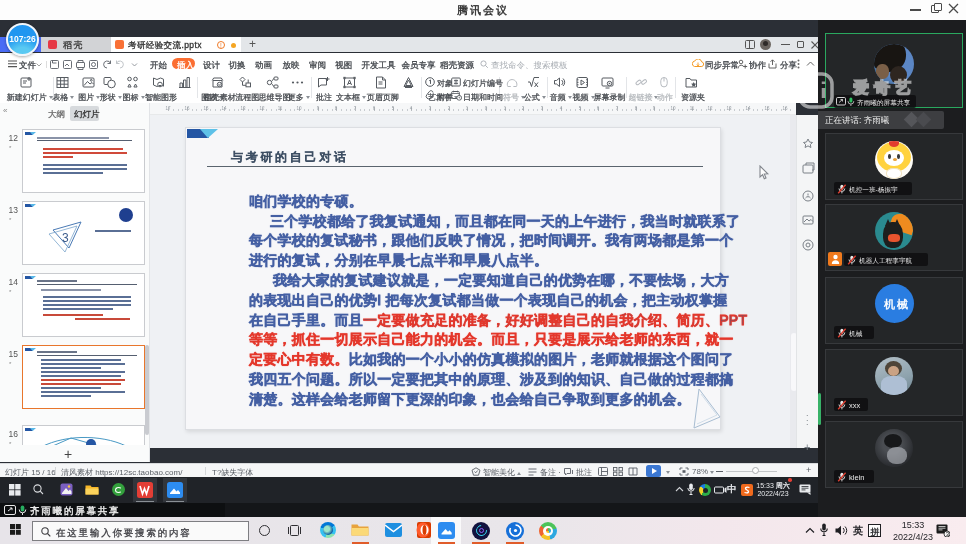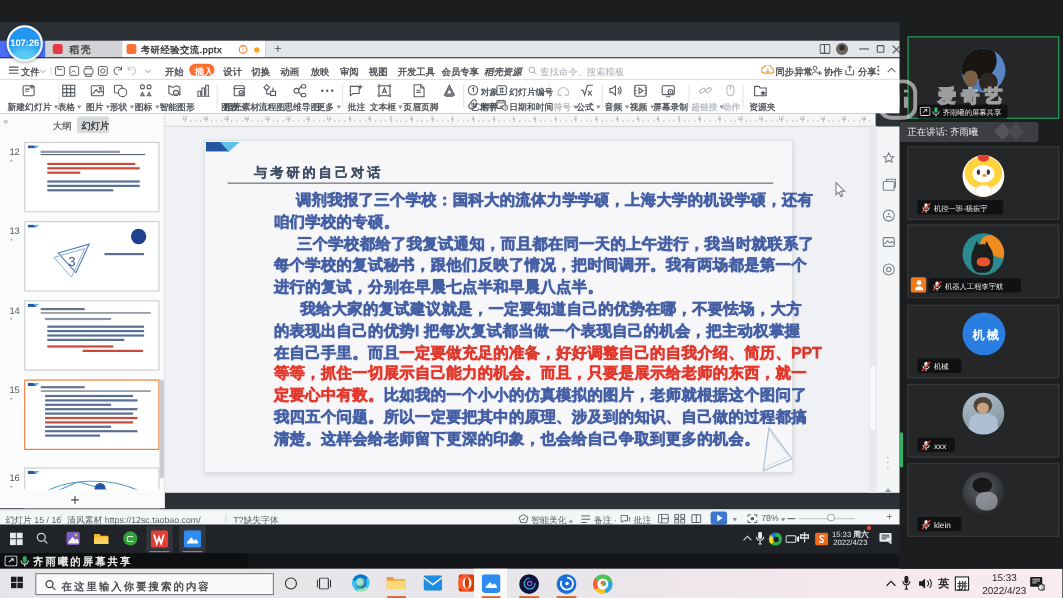--- a/index.html
+++ b/index.html
@@ -8,20 +8,29 @@
   .abs { position:absolute; }
   #root { position:relative; width:966px; height:544px; filter:blur(0.35px); }
   .cjk1 { letter-spacing:1.5px; -webkit-text-stroke:0.3px; }
   .nowrap { white-space:nowrap; }
   .dar { display:inline-block; width:0; height:0; border-left:2.6px solid transparent; border-right:2.6px solid transparent; border-top:3.5px solid #8b9096; margin-left:2px; vertical-align:1px; }
 </style>
 </head>
 <body>
 <div id="root">
 
+  <div class="abs" id="titlebar" style="left:0;top:0;width:966px;height:20px;background:#fdfdfd;">
+    <div class="abs nowrap" style="left:0;right:0;top:3px;text-align:center;font-size:11px;color:#2b2b2b;letter-spacing:2px;-webkit-text-stroke:0.4px;">腾讯会议</div>
+    <div class="abs" style="left:910px;top:9px;width:11px;height:1.5px;background:#4a4a4a;"></div>
+    <div class="abs" style="left:931px;top:5px;width:8px;height:8px;border:1.2px solid #4a4a4a;border-radius:1px;"></div>
+    <div class="abs" style="left:934px;top:3px;width:8px;height:8px;border:1.2px solid #4a4a4a;border-radius:1px;background:#fdfdfd;"></div>
+    <svg class="abs" style="left:948px;top:3px;" width="11" height="11">
+        <path d="M1 1 L10 10 M10 1 L1 10" stroke="#4a4a4a" stroke-width="1.3"></path>
+      </svg>
+  </div>
 
   <div class="abs" id="stage" style="left:0;top:20px;width:818px;height:497px;background:#2b2f36;overflow:hidden;">
 
     <div class="abs" id="tabrow" style="left:0;top:17px;width:818px;height:16px;background:#2b2f36;">
       <div class="abs" style="left:0;top:0;width:41px;height:15px;background:#4a6cf5;"></div>
       <div class="abs" style="left:41px;top:0;width:70px;height:15px;background:#d2d3d6;">
         <div class="abs" style="left:7px;top:3px;width:9px;height:9px;border-radius:2px;background:#e63946;"></div>
         <div class="abs nowrap cjk1" style="left:22px;top:2px;font-size:9px;color:#3a3a3a;">稻壳</div>
       </div>
       <div class="abs" style="left:111px;top:0;width:130px;height:15px;background:#ffffff;">
@@ -76,21 +85,21 @@
         <div class="abs nowrap" style="left:5px;top:2.5px;color:#fff;-webkit-text-stroke:0.3px;">插入</div>
       </div>
       <div class="abs nowrap" style="left:203px;top:7px;-webkit-text-stroke:0.3px;">设计</div>
       <div class="abs nowrap" style="left:228.5px;top:7px;-webkit-text-stroke:0.3px;">切换</div>
       <div class="abs nowrap" style="left:255px;top:7px;-webkit-text-stroke:0.3px;">动画</div>
       <div class="abs nowrap" style="left:282.5px;top:7px;-webkit-text-stroke:0.3px;">放映</div>
       <div class="abs nowrap" style="left:309px;top:7px;-webkit-text-stroke:0.3px;">审阅</div>
       <div class="abs nowrap" style="left:335.3px;top:7px;-webkit-text-stroke:0.3px;">视图</div>
       <div class="abs nowrap" style="left:361.5px;top:7px;-webkit-text-stroke:0.3px;">开发工具</div>
       <div class="abs nowrap" style="left:401.4px;top:7px;-webkit-text-stroke:0.3px;">会员专享</div>
-      <div class="abs nowrap" style="left:440.1px;top:7px;font-style:italic;-webkit-text-stroke:0.3px;">稻壳资源</div>
+      <div class="abs nowrap" style="left:440.1px;top:7px;-webkit-text-stroke:0.3px;">稻壳资源</div>
       <svg class="abs" style="left:480px;top:7px;" width="9" height="9">
           <circle cx="3.5" cy="3.5" r="2.6" fill="none" stroke="#a8adb3" stroke-width="0.9"></circle>
           <path d="M5.5 5.5 L7.8 7.8" stroke="#a8adb3" stroke-width="0.9"></path>
         </svg>
       <div class="abs nowrap" style="left:491px;top:7px;color:#a8adb3;">查找命令、搜索模板</div>
       <svg class="abs" style="left:692px;top:6px;" width="12" height="10">
           <path d="M2.5 7.5 a2.8 2.8 0 0 1 0.3 -5.5 a3.6 3.6 0 0 1 6.8 0.8 a2.4 2.4 0 0 1 0.2 4.7 z" fill="none" stroke="#f59a23" stroke-width="1"></path>
           <path d="M6 3.5 v3.2 M4.8 5.6 L6 6.9 L7.2 5.6" stroke="#f59a23" stroke-width="0.9" fill="none"></path>
         </svg>
       <div class="abs nowrap" style="left:705px;top:7px;-webkit-text-stroke:0.3px;">同步异常</div>
@@ -530,21 +539,20 @@
         <div class="abs" style="left:145px;top:242px;width:4px;height:90px;border-radius:2px;background:#c9cbd0;"></div>
         <div class="abs" style="left:149px;top:0;width:1px;height:359px;background:#e2e4e7;"></div>
       </div>
 
     <div class="abs" id="slidearea" style="left:150px;top:95px;width:646px;height:333px;background:#eff1f4;overflow:hidden;">
       <div class="abs" id="slide" style="left:35px;top:12px;width:536px;height:303px;background:#f7f7f9;border:1px solid #dcdee2;box-shadow:1px 2px 4px rgba(0,0,0,0.10);">
         <div class="abs" style="left:1px;top:1px;width:22px;height:9px;background:#2456a4;clip-path:polygon(0 0,77% 0,100% 100%,0 100%);"></div>
         <div class="abs" style="left:14px;top:1px;width:18px;height:9px;background:#5ec1e8;clip-path:polygon(0 0,100% 0,44% 100%);"></div>
         <div class="abs nowrap" style="left:45px;top:21px;font-size:12px;letter-spacing:2.7px;color:#3d4e63;-webkit-text-stroke:0.8px #3d4e63;">与考研的自己对话</div>
         <div class="abs" style="left:20.8px;top:37.5px;width:496px;height:1.2px;background:#5a646e;"></div>
-        <div class="abs nowrap" style="left:83px;top:44.9px;font-size:14px;letter-spacing:0.25px;"><span style="color:#445fa3;-webkit-text-stroke:1px #445fa3;text-shadow:0 0 1.3px #445fa3;">调剂我报了三个学校：国科大的流体力学学硕，上海大学的机设学硕，还有</span></div>
           <div class="abs nowrap" style="left:63px;top:64.7px;font-size:14px;letter-spacing:0.25px;"><span style="color:#445fa3;-webkit-text-stroke:1px #445fa3;text-shadow:0 0 1.3px #445fa3;">咱们学校的专硕。</span></div>
           <div class="abs nowrap" style="left:84px;top:84.5px;font-size:14px;letter-spacing:0.25px;"><span style="color:#445fa3;-webkit-text-stroke:1px #445fa3;text-shadow:0 0 1.3px #445fa3;">三个学校都给了我复试通知，而且都在同一天的上午进行，我当时就联系了</span></div>
           <div class="abs nowrap" style="left:63px;top:104.3px;font-size:14px;letter-spacing:0.25px;"><span style="color:#445fa3;-webkit-text-stroke:1px #445fa3;text-shadow:0 0 1.3px #445fa3;">每个学校的复试秘书，跟他们反映了情况，把时间调开。我有两场都是第一个</span></div>
           <div class="abs nowrap" style="left:63px;top:124.1px;font-size:14px;letter-spacing:0.25px;"><span style="color:#445fa3;-webkit-text-stroke:1px #445fa3;text-shadow:0 0 1.3px #445fa3;">进行的复试，分别在早晨七点半和早晨八点半。</span></div>
           <div class="abs nowrap" style="left:87px;top:143.9px;font-size:14px;letter-spacing:0.25px;"><span style="color:#445fa3;-webkit-text-stroke:1px #445fa3;text-shadow:0 0 1.3px #445fa3;">我给大家的复试建议就是，一定要知道自己的优势在哪，不要怯场，大方</span></div>
           <div class="abs nowrap" style="left:63px;top:163.7px;font-size:14px;letter-spacing:0.25px;"><span style="color:#445fa3;-webkit-text-stroke:1px #445fa3;text-shadow:0 0 1.3px #445fa3;">的表现出自己的优势I 把每次复试都当做一个表现自己的机会，把主动权掌握</span></div>
           <div class="abs nowrap" style="left:63px;top:183.5px;font-size:14px;letter-spacing:0.25px;"><span style="color:#445fa3;-webkit-text-stroke:1px #445fa3;text-shadow:0 0 1.3px #445fa3;">在自己手里。而且</span><span style="color:#0369a1;-webkit-text-stroke:1px #e4372b;text-shadow:0 0 1.3px #e4372b;">一定要做充足的准备，好好调整自己的自我介绍、简历、PPT</span></div>
           <div class="abs nowrap" style="left:63px;top:203.3px;font-size:14px;letter-spacing:0.25px;"><span style="color:#e4372b;-webkit-text-stroke:1px #e4372b;text-shadow:0 0 1.3px #e4372b;">等等，抓住一切展示自己能力的机会。而且，只要是展示给老师的东西，就一</span></div>
           <div class="abs nowrap" style="left:63px;top:223.1px;font-size:14px;letter-spacing:0.25px;"><span style="color:#e4372b;-webkit-text-stroke:1px #e4372b;text-shadow:0 0 1.3px #e4372b;">定要心中有数。</span><span style="color:#445fa3;-webkit-text-stroke:1px #445fa3;text-shadow:0 0 1.3px #445fa3;">比如我的一个小小的仿真模拟的图片，老师就根据这个图问了</span></div>
           <div class="abs nowrap" style="left:63px;top:242.9px;font-size:14px;letter-spacing:0.25px;"><span style="color:#445fa3;-webkit-text-stroke:1px #445fa3;text-shadow:0 0 1.3px #445fa3;">我四五个问题。所以一定要把其中的原理、涉及到的知识、自己做的过程都搞</span></div>

